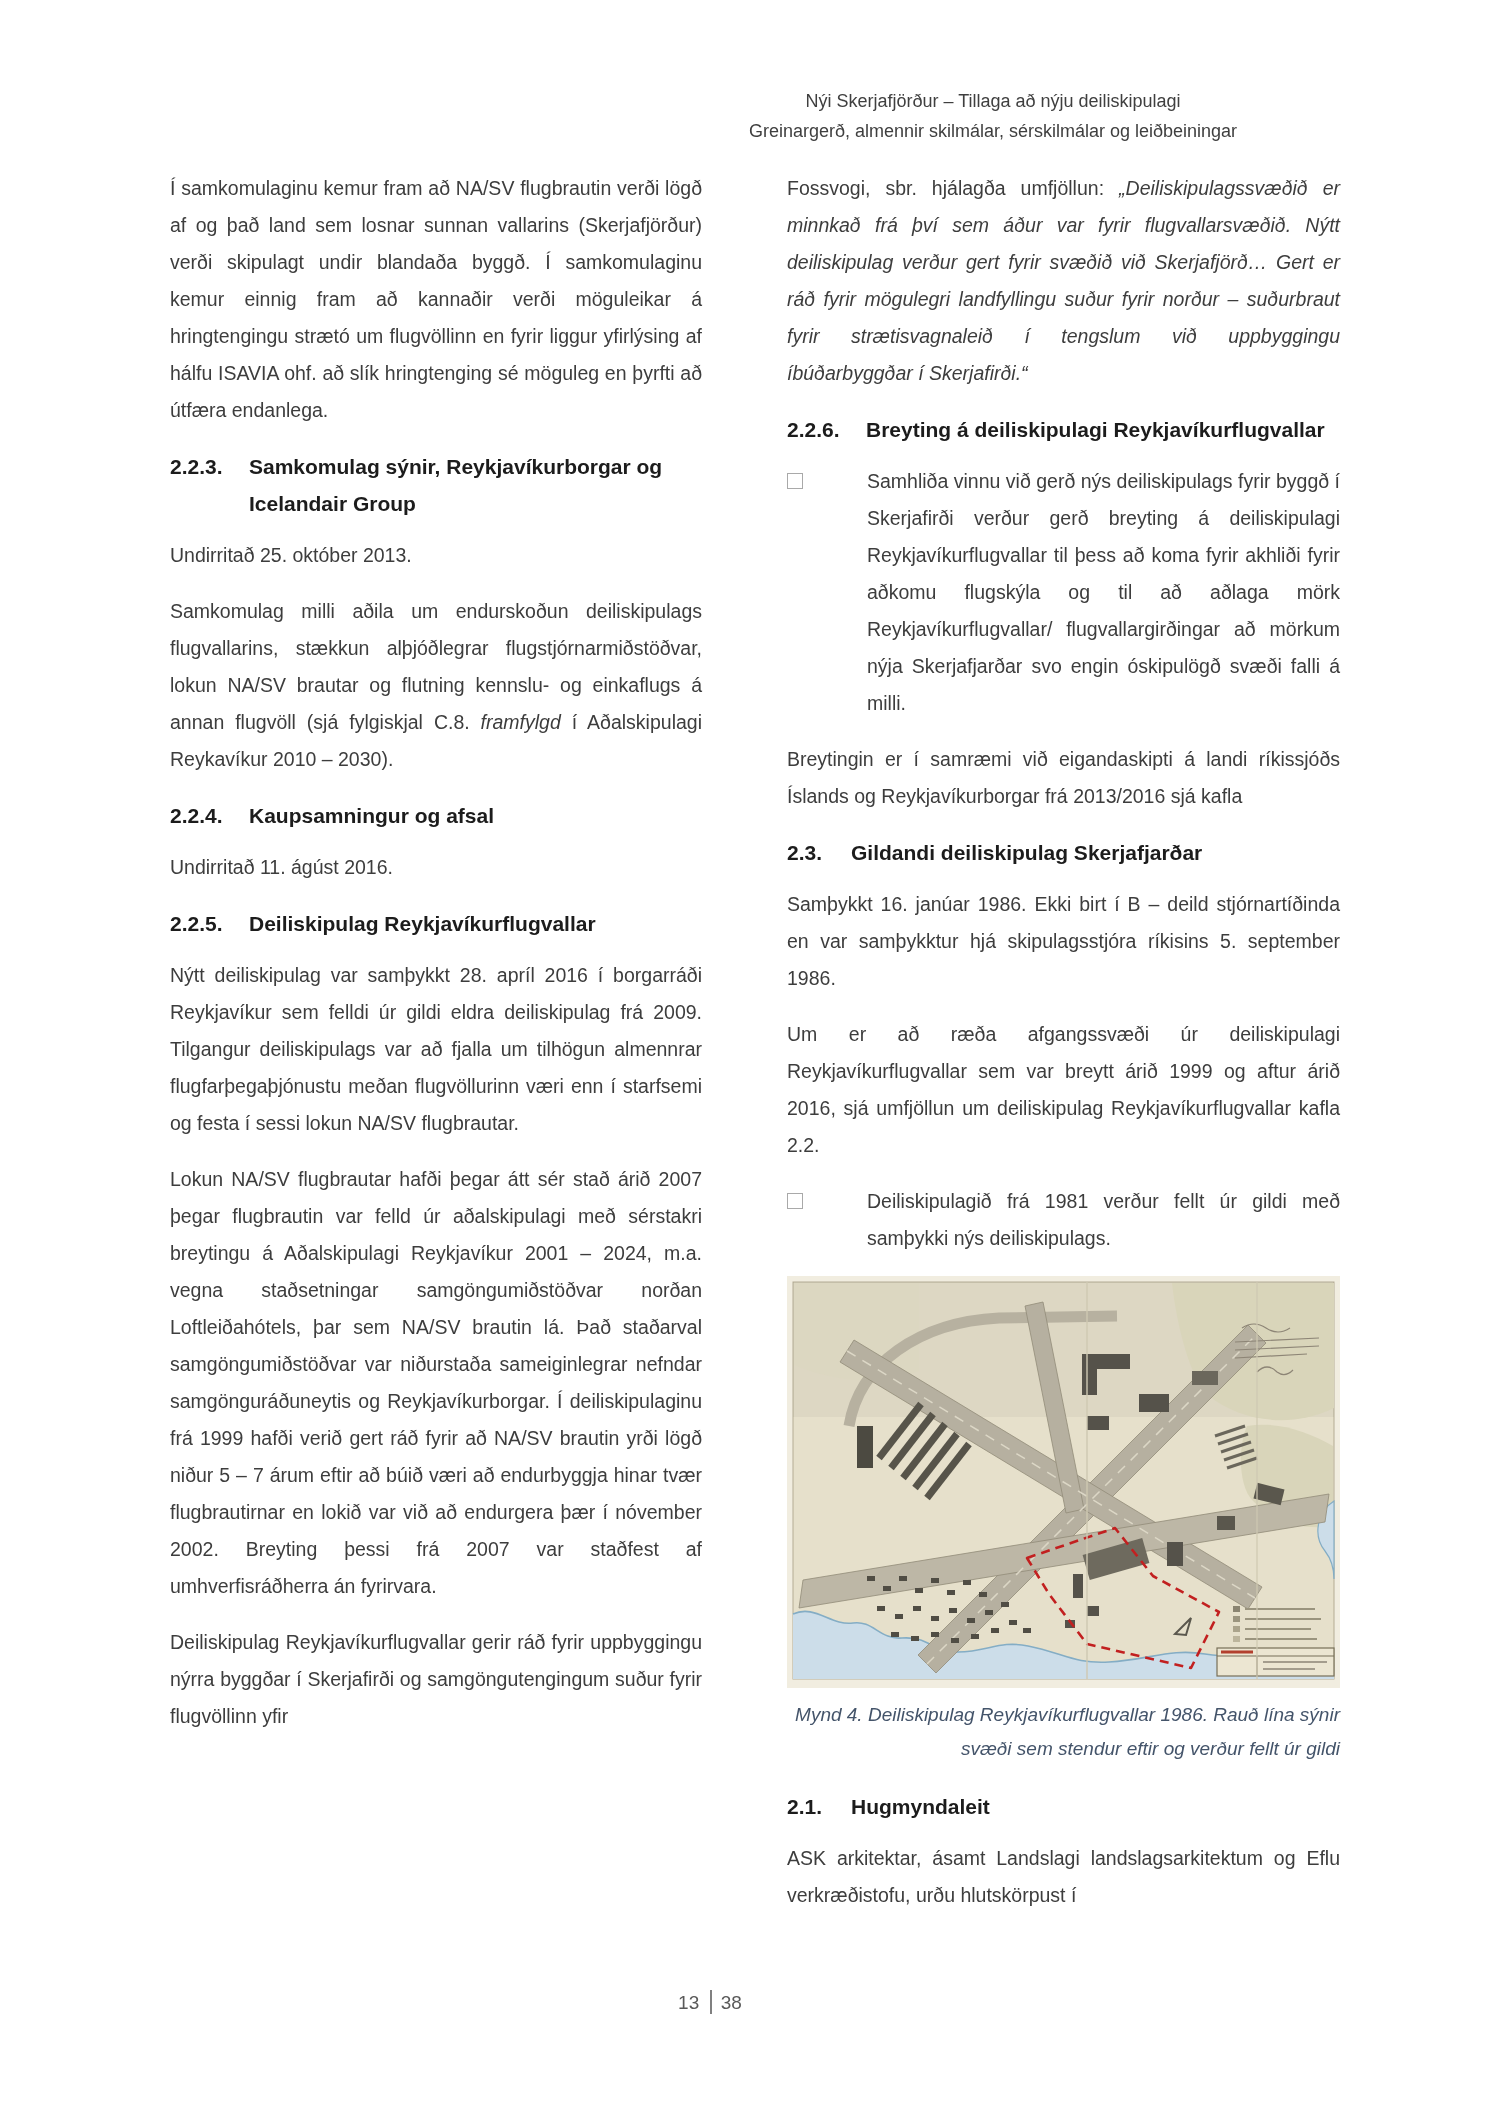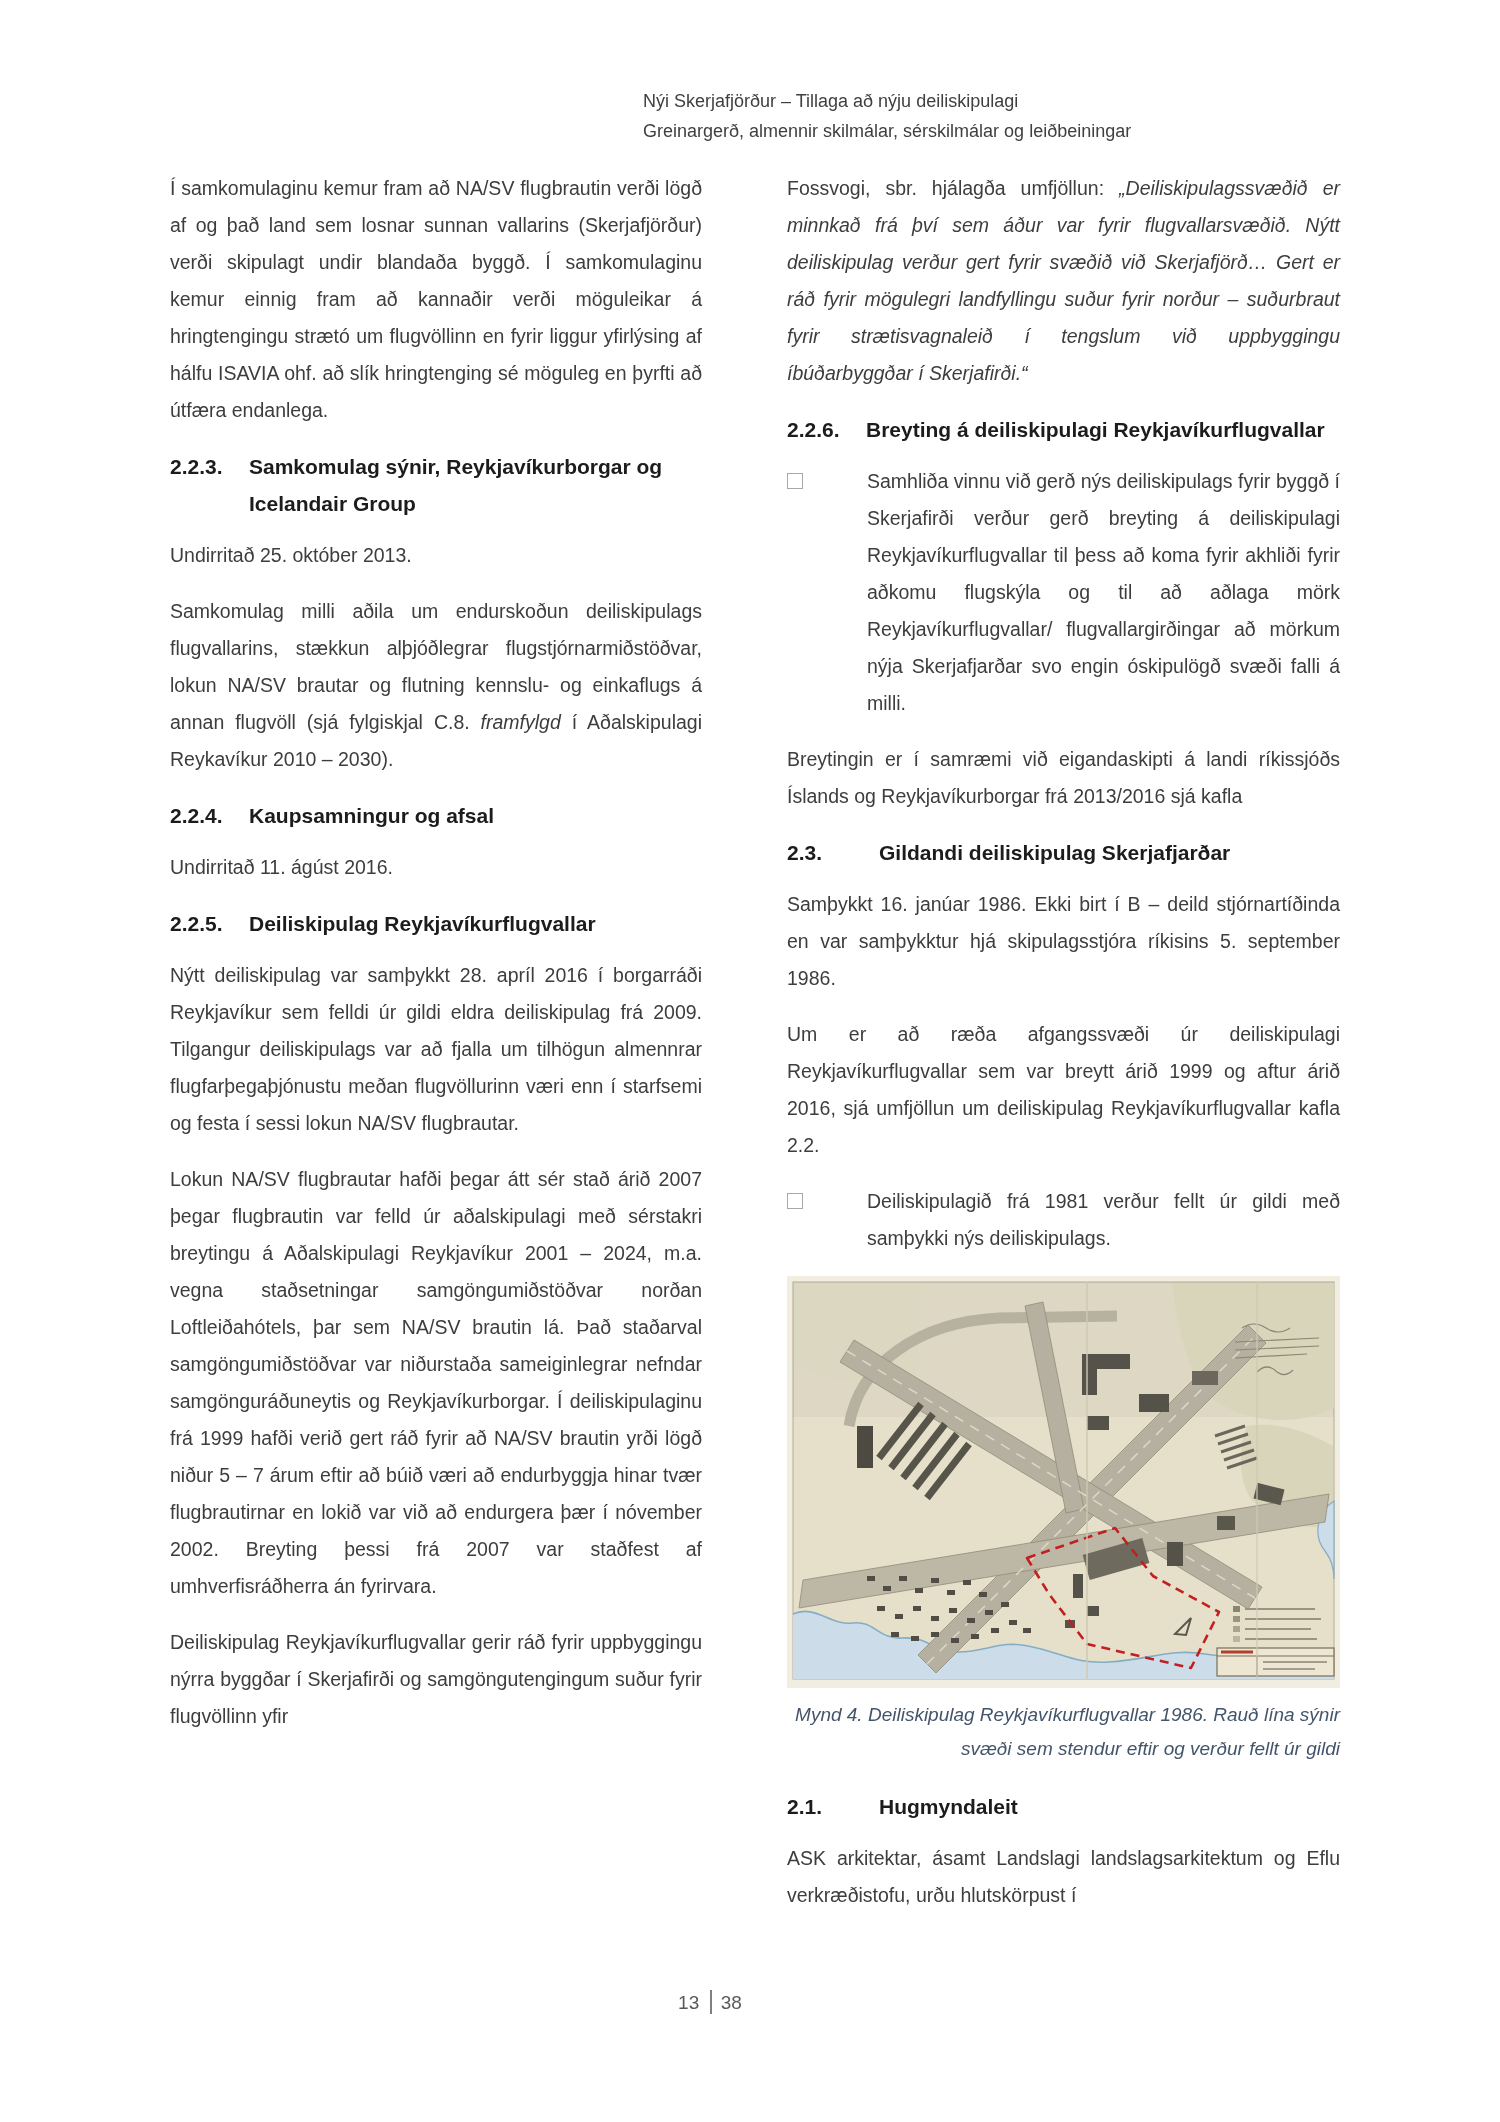--- a/index.html
+++ b/index.html
@@ -3,36 +3,36 @@
 <meta charset="utf-8">
 <style>
   html,body{margin:0;padding:0;background:#888;}
   .page{
     position:relative; width:1500px; height:2122px; background:#ffffff;
     margin:0 auto; overflow:hidden;
     font-family:"Liberation Sans", sans-serif; color:#3d3d3d;
   }
   .page-header{
     position:absolute; top:86px; right:157px; width:700px;
-    text-align:left; font-size:18px; line-height:30px; color:#3f3f3f;
+    text-align:center; font-size:18px; line-height:30px; color:#3f3f3f;
   }
   .col{position:absolute; top:170px;}
   .col-left{left:170px; width:532px;}
   .col-right{left:787px; width:553px;}
   .para{
     font-size:19.5px; line-height:37px; text-align:justify;
     margin:0 0 19px 0; color:#3d3d3d;
   }
   .para .it{font-style:italic;}
   .heading{
     display:grid; grid-template-columns:79px 1fr;
     font-weight:bold; font-size:21px; line-height:37px; color:#1c1c1c;
     margin:5px 0 15px 0;
   }
-  .heading.short-num{grid-template-columns:64px 1fr;gap:28px;}
+  .heading.short-num{grid-template-columns:64px 1fr;}
   .bullet{
     display:grid; grid-template-columns:80px 1fr; margin:0 0 19px 0;
   }
   .bullet .sq{
     width:14px; height:14px; border:1.6px solid #a9a9a9; margin-top:10px;
     background:transparent;
   }
   .bullet .btxt{font-size:19.5px; line-height:37px; text-align:justify; color:#3d3d3d;}
   .figure{width:553px; margin:6px 0 10px 0;}
   .figure svg{display:block; width:553px; height:412px;}

